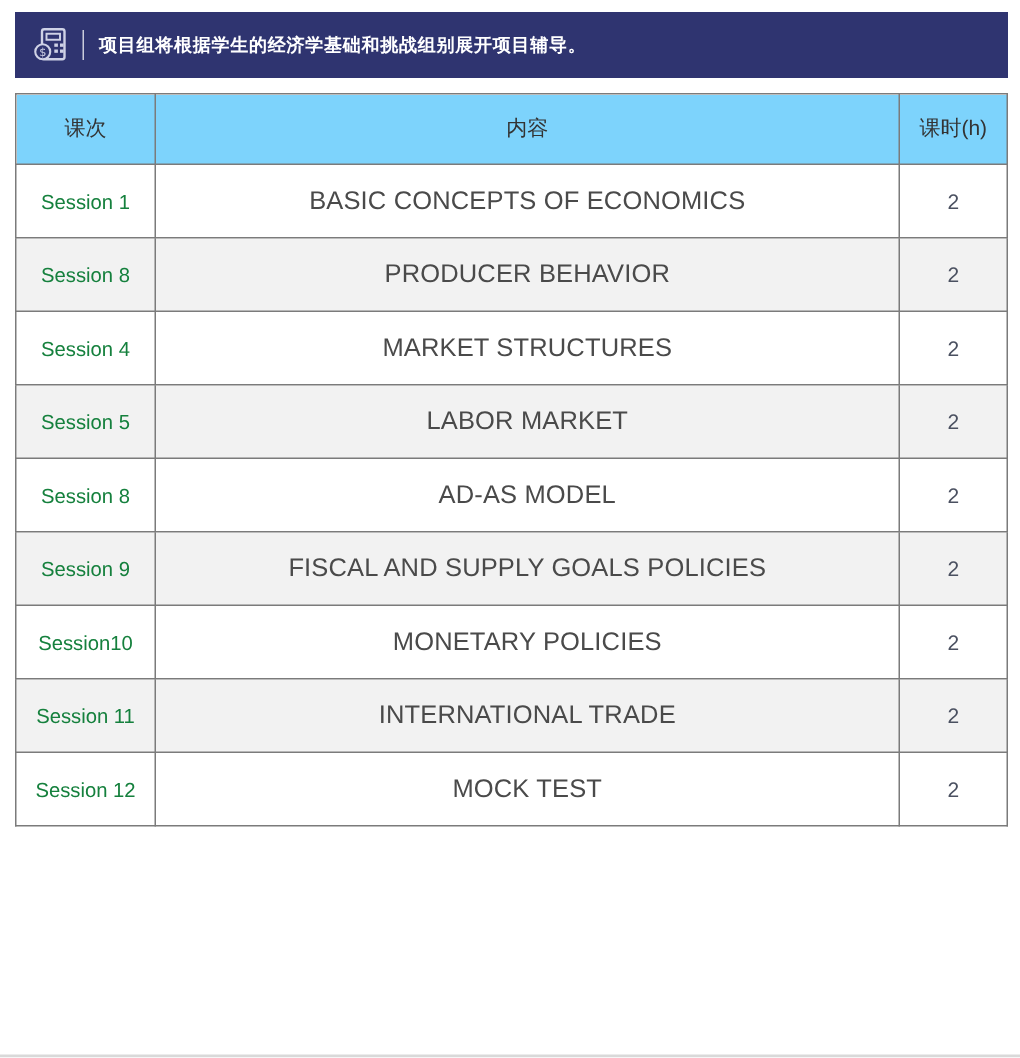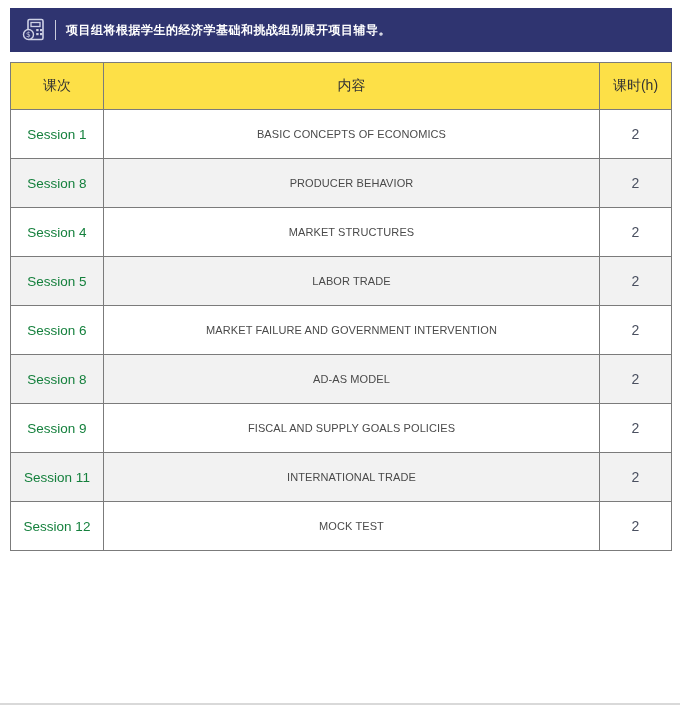--- a/index.html
+++ b/index.html
@@ -49,31 +49,31 @@
 
   .schedule th, .schedule td {
     border: 1px solid #7b7b7b;
     text-align: center;
     vertical-align: middle;
     overflow: hidden;
     white-space: nowrap;
   }
   .schedule thead th {
     height: 47px;
-    background: #fde047;
+    background: #7dd3fc;
     font-weight: normal;
     font-size: 14px;
     color: #333333;
   }
   .schedule tbody td { height: 49px; }
   .schedule tbody tr:nth-child(even) td { background: #f2f2f2; }
   .schedule tbody tr:nth-child(odd) td { background: #ffffff; }
 
   .schedule td.session-cell { font-size: 13.5px; color: #15803d; }
-  .schedule td.content-cell { font-size: 11px; color: #4a4a4a; letter-spacing: 0.1px; }
+  .schedule td.content-cell { font-size: 17px; color: #4a4a4a; letter-spacing: 0.1px; }
   .schedule td.hours-cell   { font-size: 14px;   color: #4a5060; }
 
   
   .page-bottom-edge {
     position: absolute;
     left: 0; bottom: 0;
     width: 680px; height: 2px;
     background: #d9d9d9;
   }
 </style>
@@ -121,36 +121,36 @@
       <td class="content-cell">PRODUCER BEHAVIOR</td>
       <td class="hours-cell">2</td>
     </tr>
     <tr>
       <td class="session-cell">Session 4</td>
       <td class="content-cell">MARKET STRUCTURES</td>
       <td class="hours-cell">2</td>
     </tr>
     <tr>
       <td class="session-cell">Session 5</td>
-      <td class="content-cell">LABOR TRADE</td>
-      <td class="hours-cell">2</td>
-    </tr>
-    <tr>
-      <td class="session-cell">Session 6</td>
-      <td class="content-cell">MARKET FAILURE AND GOVERNMENT INTERVENTION</td>
+      <td class="content-cell">LABOR MARKET</td>
       <td class="hours-cell">2</td>
     </tr>
     <tr>
       <td class="session-cell">Session 8</td>
       <td class="content-cell">AD-AS MODEL</td>
       <td class="hours-cell">2</td>
     </tr>
     <tr>
       <td class="session-cell">Session 9</td>
       <td class="content-cell">FISCAL AND SUPPLY GOALS POLICIES</td>
+      <td class="hours-cell">2</td>
+    </tr>
+    <tr>
+      <td class="session-cell">Session10</td>
+      <td class="content-cell">MONETARY POLICIES</td>
       <td class="hours-cell">2</td>
     </tr>
     <tr>
       <td class="session-cell">Session 11</td>
       <td class="content-cell">INTERNATIONAL TRADE</td>
       <td class="hours-cell">2</td>
     </tr>
     <tr>
       <td class="session-cell">Session 12</td>
       <td class="content-cell">MOCK TEST</td>

